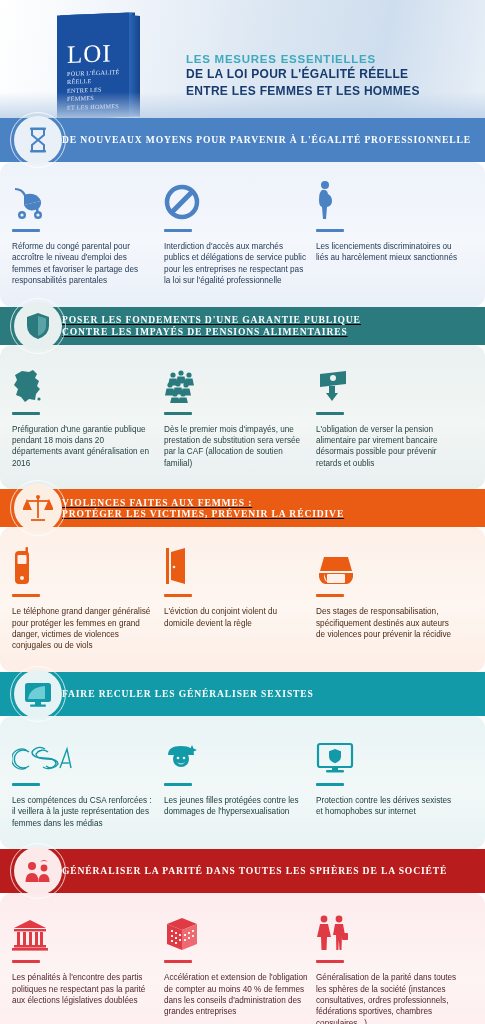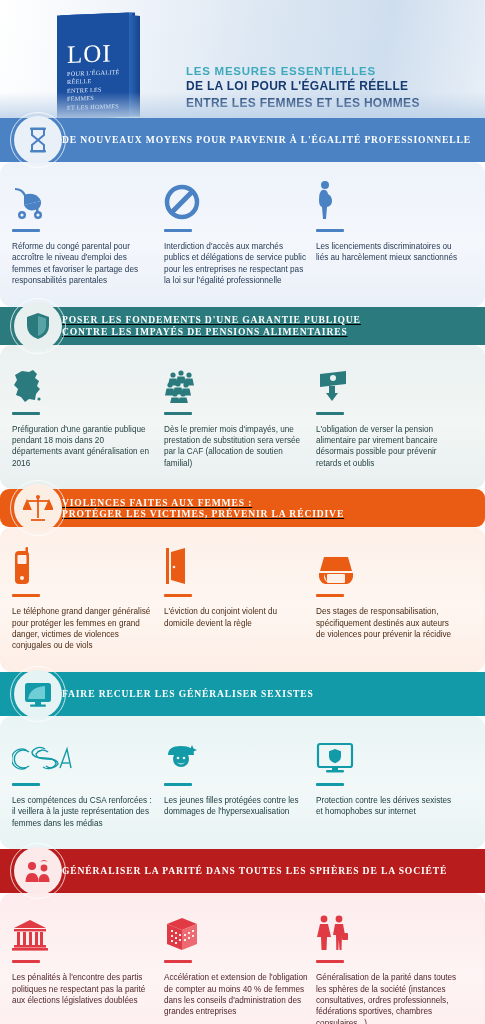--- a/index.html
+++ b/index.html
@@ -36,21 +36,21 @@
     font-family:"Liberation Serif", serif;
     font-size:25px;letter-spacing:1px;line-height:1;font-weight:400;
   }
   .book .subtitle{
     position:absolute;left:10px;top:55px;right:6px;color:#e8eefb;
     font-family:"Liberation Serif", serif;
     font-size:6.2px;line-height:8.4px;letter-spacing:.25px;
     text-transform:uppercase;
   }
   .banner-titles{
-    position:absolute;left:186px;top:64px;
+    position:absolute;left:186px;top:52px;
   }
   .banner-titles .t1{
     color:#3fa9bd;font-size:11.5px;font-weight:bold;letter-spacing:.75px;
     line-height:14px;
   }
   .banner-titles .t2,.banner-titles .t3{
     color:#163a6e;font-size:12px;font-weight:bold;letter-spacing:.3px;
     line-height:16.5px;
   }
 
@@ -90,21 +90,21 @@
   .s1 .body{background:linear-gradient(180deg,#eef3fa 0%,#f4f7fc 55%,#eaf0f8 100%);}
   .s1 .rule{background:#4a82c4;}
   .s1 .txt{color:#253a55;}
 
   .s2 .bar{background:#2b7a7d;}
   .s2 .badge{background:#e7f0ef;}
   .s2 .body{background:linear-gradient(180deg,#eaf1f0 0%,#f2f6f5 55%,#e8f0ef 100%);}
   .s2 .rule{background:#2b7a7d;}
   .s2 .txt{color:#1f3b3c;}
 
-  .s3 .bar{background:#ea5b13;border-radius:9px;}
+  .s3 .bar{background:#ea5b13;}
   .s3 .badge{background:#fdeee4;}
   .s3 .body{background:linear-gradient(180deg,#fdf0e9 0%,#fef6f1 55%,#fdeee6 100%);}
   .s3 .rule{background:#ea5b13;}
   .s3 .txt{color:#4a2a14;}
 
   .s4 .bar{background:#129aa8;}
   .s4 .badge{background:#e6f3f4;}
   .s4 .body{background:linear-gradient(180deg,#e9f4f5 0%,#f2f8f8 55%,#e8f3f4 100%);}
   .s4 .rule{background:#129aa8;}
   .s4 .txt{color:#17383c;}

